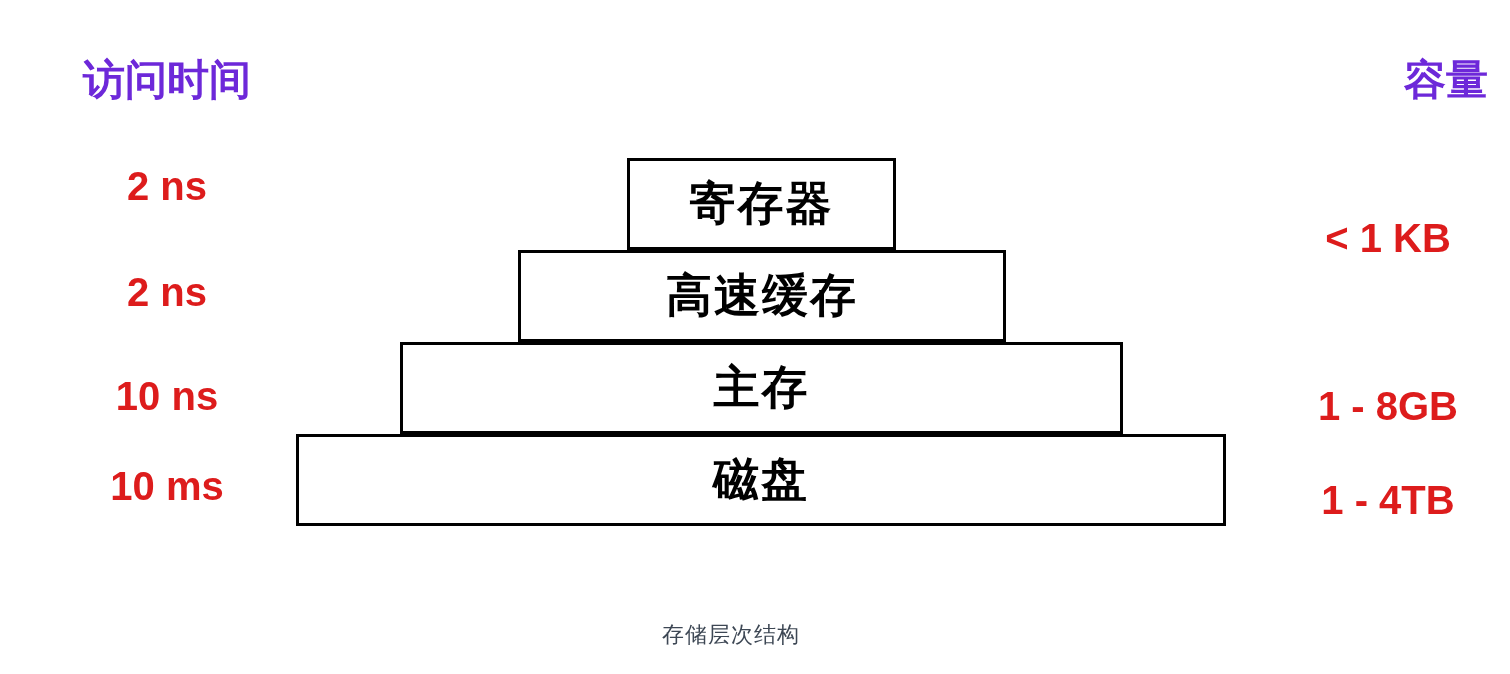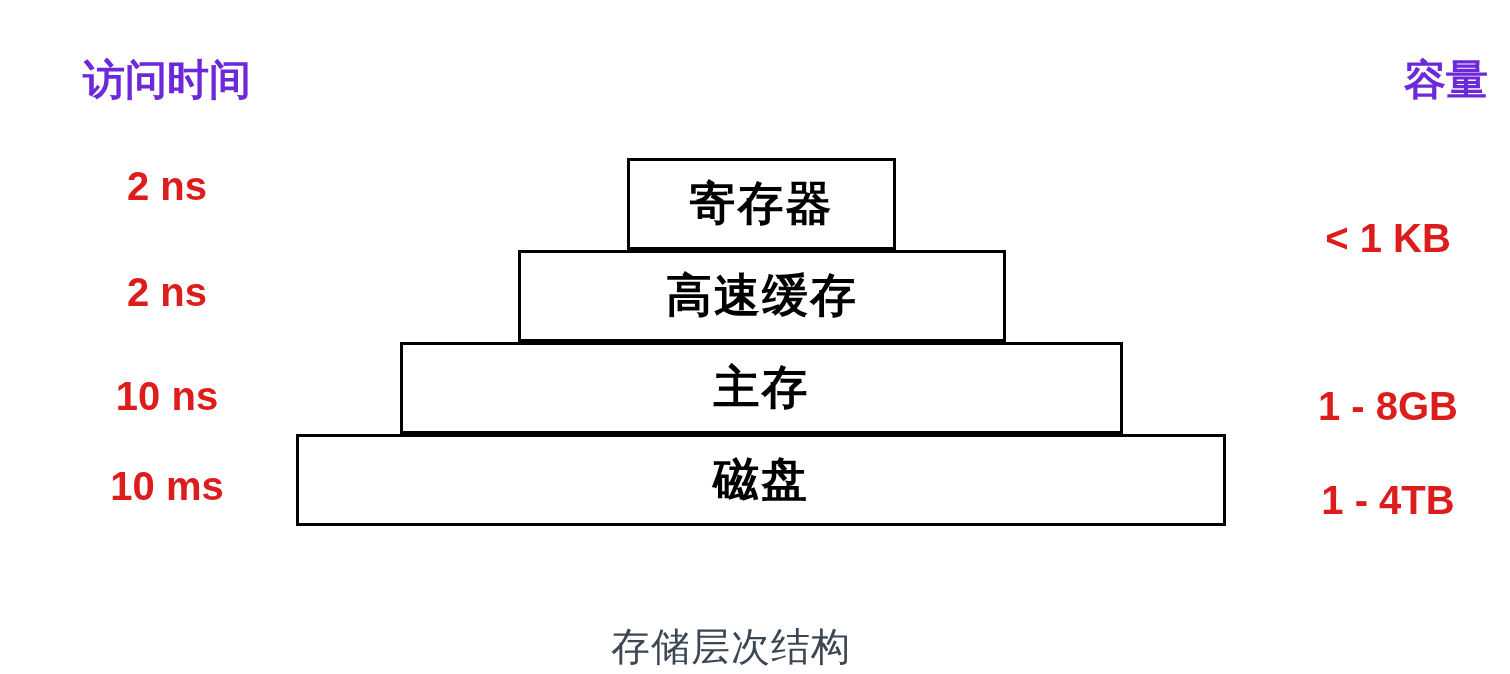--- a/index.html
+++ b/index.html
@@ -71,21 +71,21 @@
   .pb1 { left: 518px; top: 250px; width: 488px; }
   .pb2 { left: 400px; top: 342px; width: 723px; }
   .pb3 { left: 296px; top: 434px; width: 930px; }
 
   .caption {
     position: absolute;
     left: 531px;
     top: 620px;
     width: 400px;
     text-align: center;
-    font-size: 39px;
+    font-size: 22px;
     font-weight: normal;
     color: #3d4754;
     letter-spacing: 1px;
     white-space: nowrap;
   }
 </style>
 </head>
 <body>
 
 <div class="canvas">

